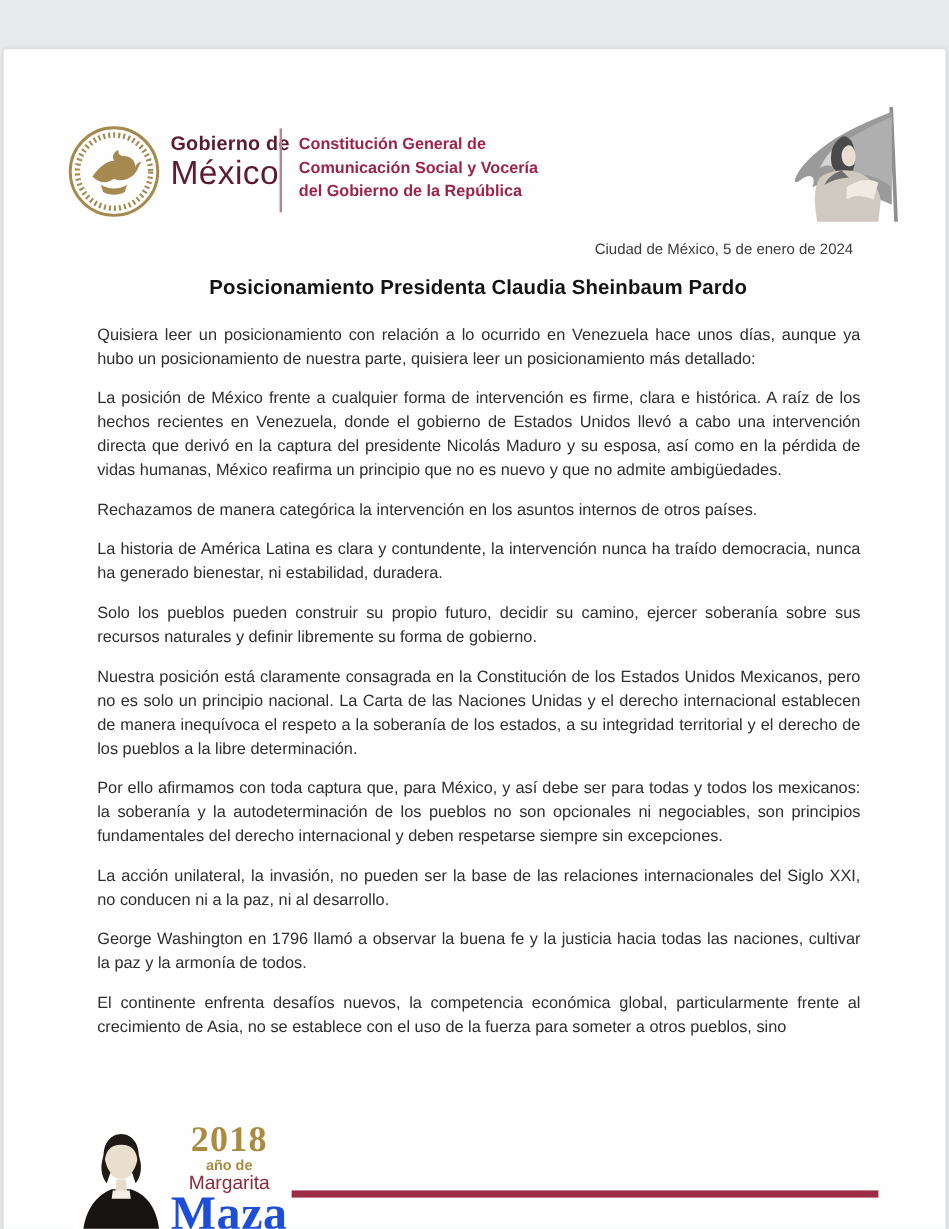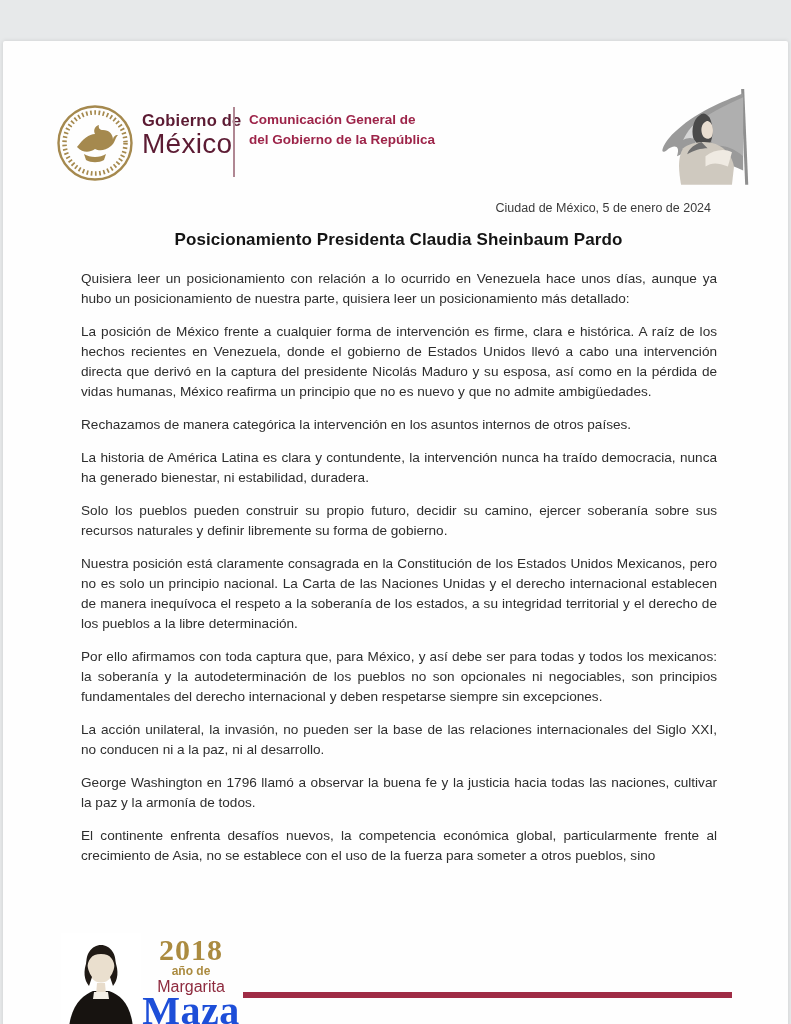--- a/index.html
+++ b/index.html
@@ -56,21 +56,22 @@
   </svg>
 
   <div class="wordmark">
     <div class="wm1">Gobierno de</div>
     <div class="wm2">México</div>
   </div>
 
   <div class="hdr-divider"></div>
 
   <div class="office">
-    <div>Comunicación General de</div>
+    <div>Constitución General de</div>
+    <div>Comunicación Social y Vocería</div>
     <div>del Gobierno de la República</div>
   </div>
 
   <svg class="flag-art" viewBox="0 0 125 110">
     <path d="M97,4 L101,98 L104,98 L100,4 Z" fill="#8f8f8f"></path>
     <path d="M99,8 C80,16 52,26 30,48 C20,58 16,70 24,64 C30,59 38,58 34,70 C44,64 52,66 48,78 C60,72 78,74 99,84 Z" fill="#9a9a9a"></path>
     <path d="M99,12 C82,20 62,28 44,46 C56,42 70,46 68,60 C78,58 90,62 99,70 Z" fill="#b3b3b3" opacity="0.85"></path>
     <path d="M60,30 C50,38 44,46 40,54 C48,50 54,52 52,62 C58,56 64,56 66,50 C60,48 58,40 60,30 Z" fill="#dcdcdc" opacity="0.9"></path>
     <path d="M56,30 C50,34 48,44 50,52 C54,60 60,62 66,58 C70,52 70,40 66,32 C62,27 59,27 56,30 Z" fill="#4a4a4a"></path>
     <path d="M62,36 C58,38 57,44 59,49 C61,53 65,54 68,51 C70,47 70,41 67,37 C65,35 63,35 62,36 Z" fill="#e9ded1"></path>

